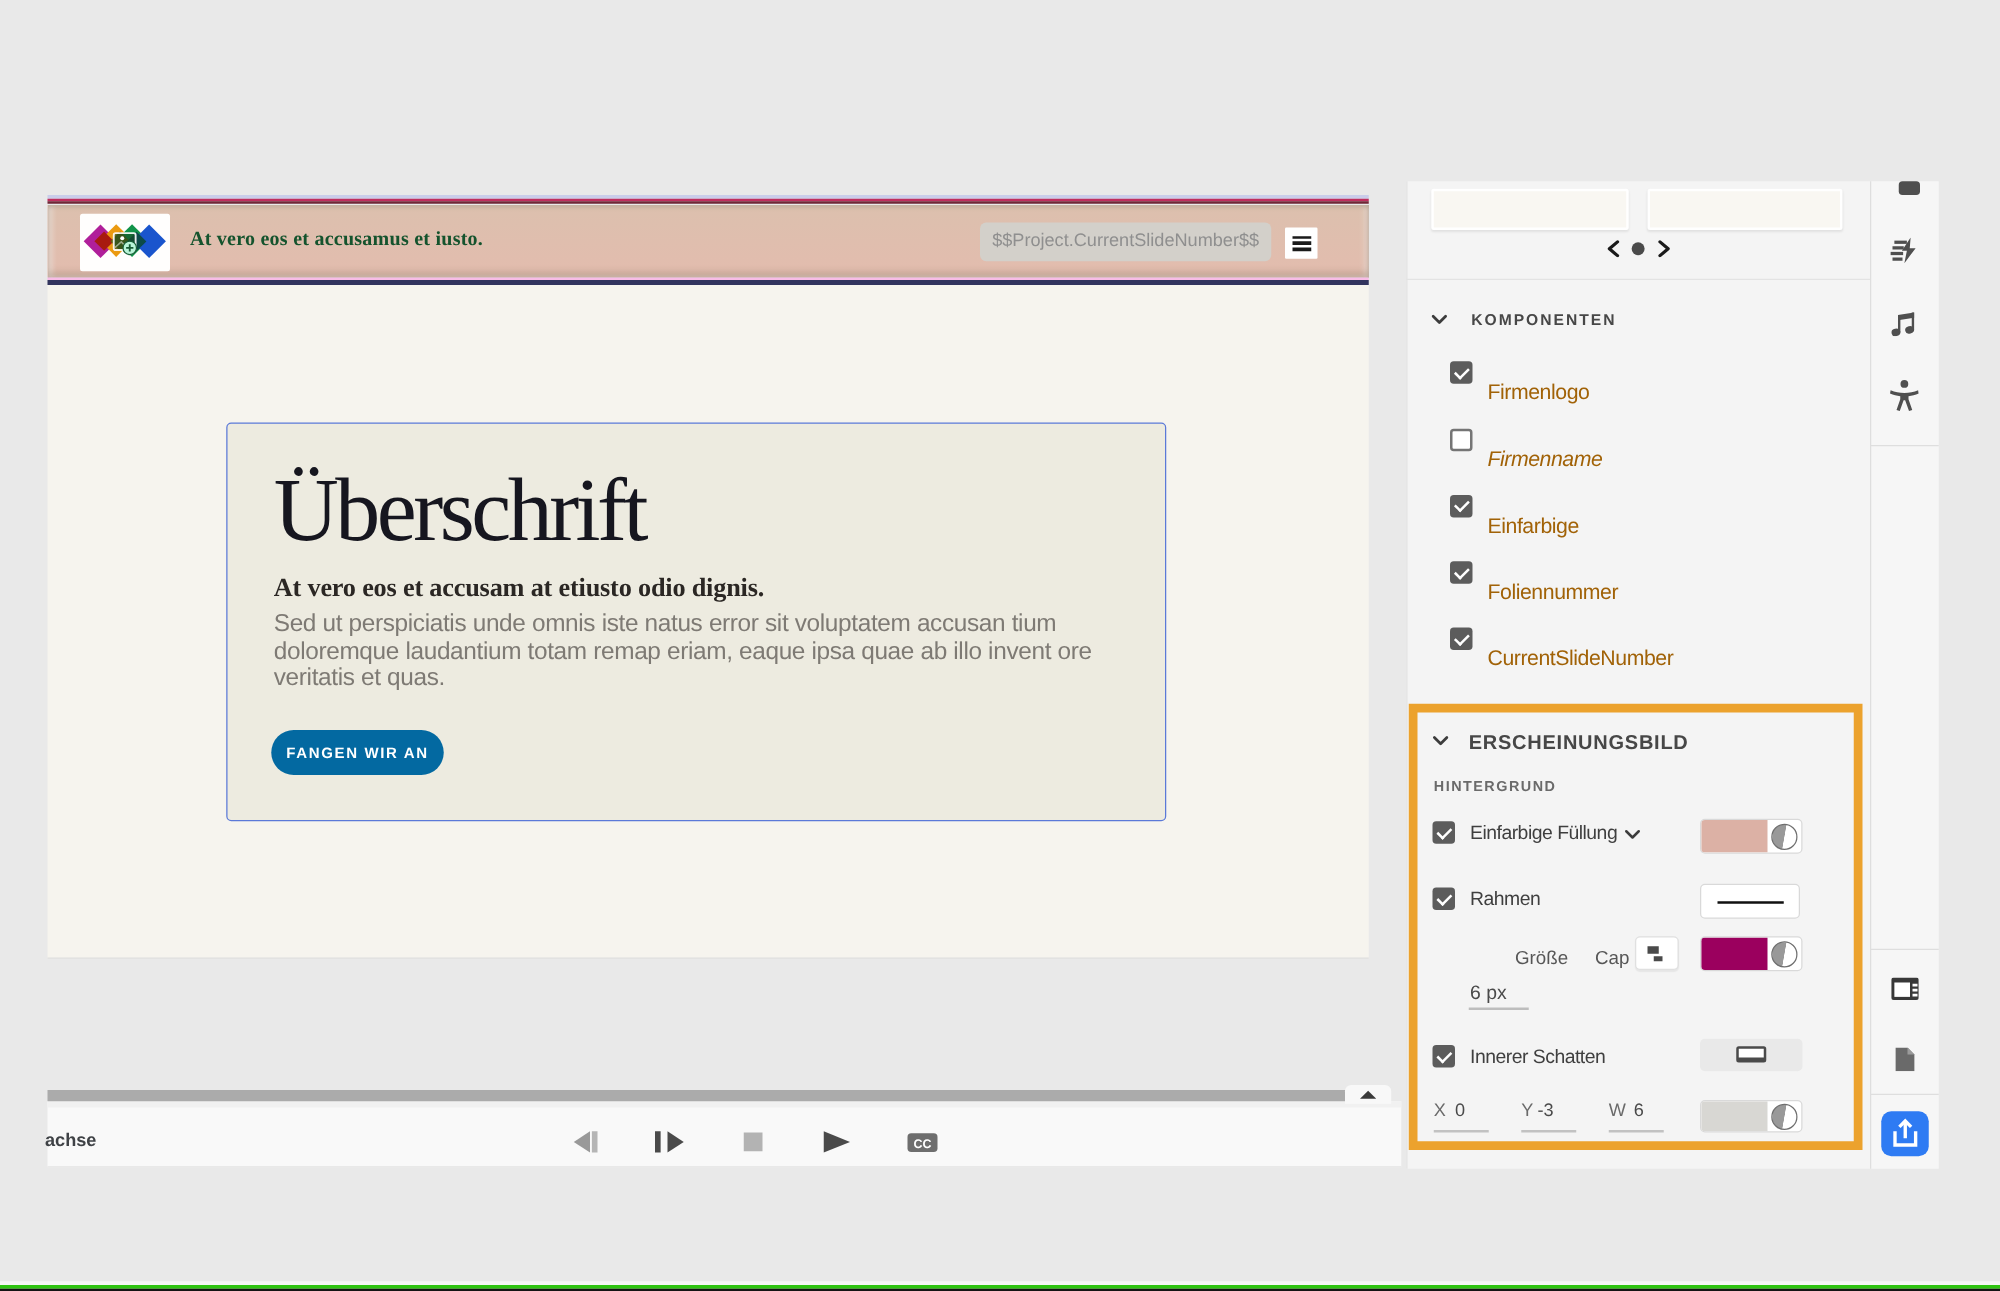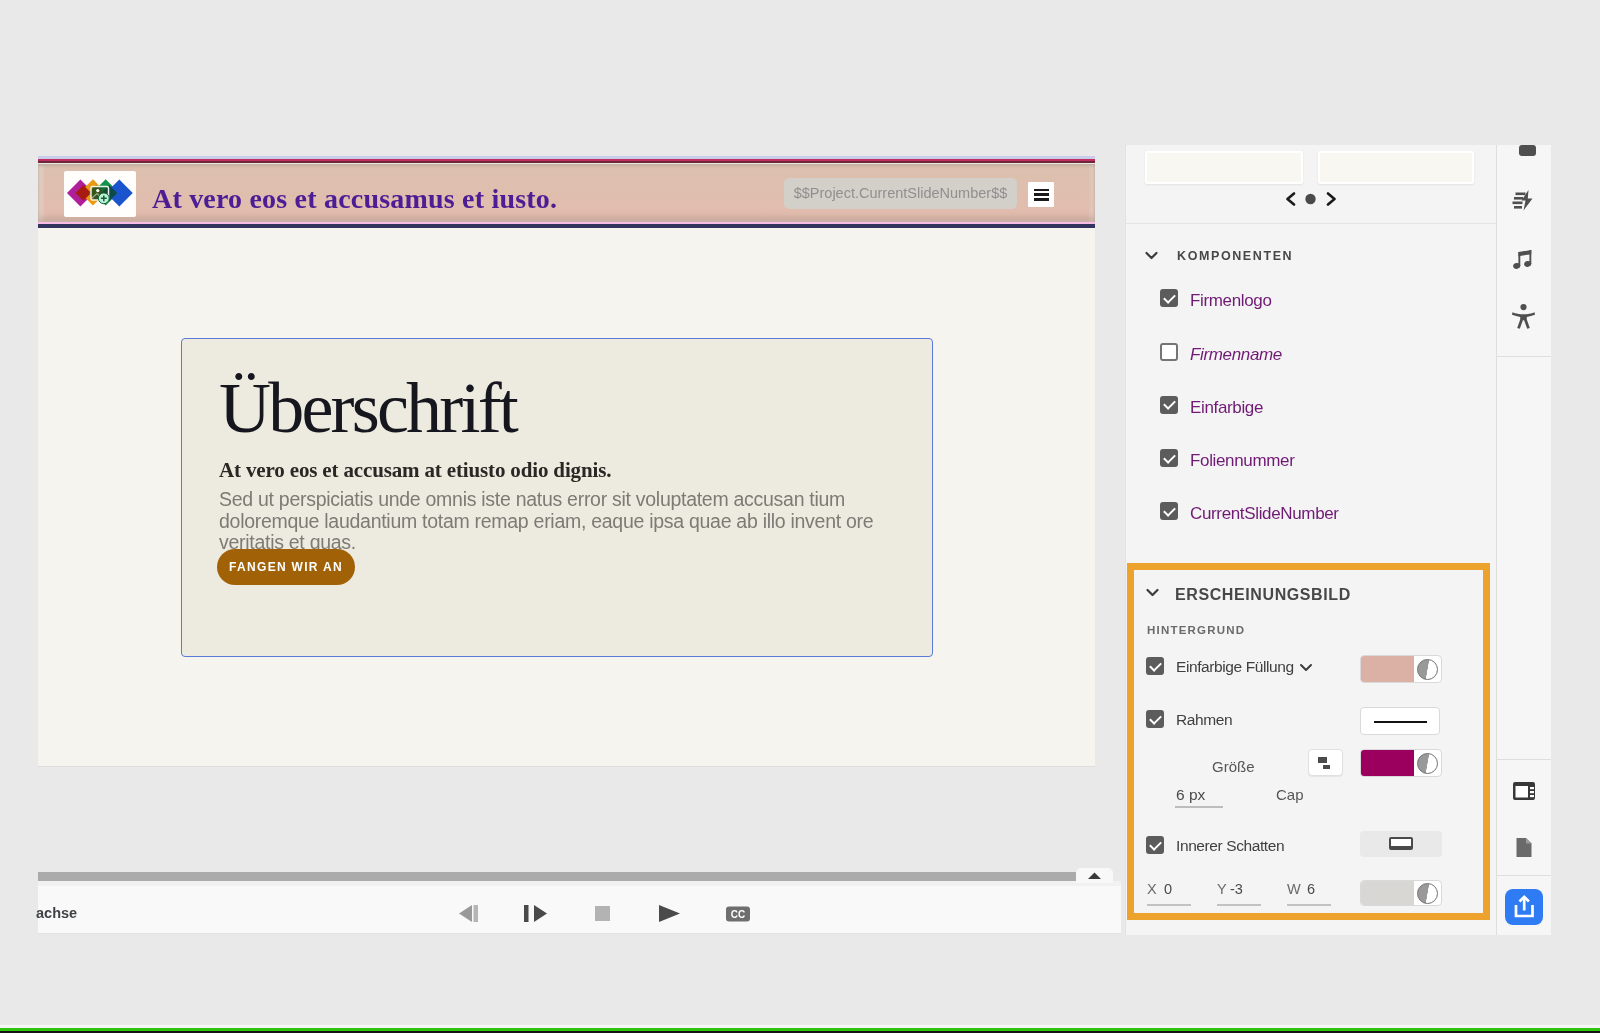--- a/index.html
+++ b/index.html
@@ -5,21 +5,21 @@
   * { margin:0; padding:0; box-sizing:border-box; }
   html,body { width:1600px; height:1033px; overflow:hidden; }
   body { background:#e9e9e9; font-family:"Liberation Sans", sans-serif; position:relative; }
   .abs { position:absolute; }
   .cb-on { width:18px; height:18px; background:#5c5c5c; border-radius:3px; }
   .cb-on:after { content:""; position:absolute; left:4px; top:4.5px; width:9px; height:5px; border-left:2.8px solid #fff; border-bottom:2.8px solid #fff; transform:rotate(-45deg); }
   .cb-off { width:18px; height:18px; background:#fff; border:2.4px solid #757575; border-radius:3px; }
   .swatch { width:82px; height:28px; background:#fff; border:1px solid #d9d9d9; border-radius:4px; overflow:hidden; }
   .sw-color { position:absolute; left:0; top:0; bottom:0; width:53px; }
   .sw-circ { position:absolute; left:56px; top:3px; width:21px; height:21px; border-radius:50%; border:1.5px solid #6f6f6f; background:linear-gradient(100deg, #999 49%, #fff 51%); }
-  .row-label { position:absolute; left:1190px; font-size:17px; letter-spacing:-0.35px; color:#701a75; }
+  .row-label { position:absolute; left:1190px; font-size:17px; letter-spacing:-0.35px; color:#a16207;margin-top:13px; }
 </style>
 </head>
 <body>
 
 <div class="abs" id="slide-lavender" style="left:38px; top:156px; width:1057px; height:3px; background:#cacdea;"></div>
 
 <div class="abs" style="left:38px; top:159px; width:1057px; height:1.8px; background:#bf2e5e;"></div>
 <div class="abs" style="left:38px; top:160.8px; width:1057px; height:2.7px; background:#6f2737;"></div>
 <div class="abs" id="hdr" style="left:38px; top:163.5px; width:1057px; height:58px; background:linear-gradient(#dcc0ae, #e3bcae); box-shadow: inset 0 2px 3px rgba(130,110,85,0.35), inset 0 -4px 6px rgba(110,100,80,0.30), inset 4px 0 4px rgba(255,255,255,0.45), inset -4px 0 4px rgba(255,255,255,0.35);">
 </div>
@@ -39,35 +39,35 @@
   </g>
   <g>
     <rect x="27" y="15.5" width="17.5" height="13.5" rx="1.5" fill="rgba(25,75,35,0.6)" stroke="rgba(255,255,255,0.9)" stroke-width="1.5"></rect>
     <circle cx="33.8" cy="19.6" r="1.6" fill="#fff"></circle>
     <path d="M28 27 L33 22.5 L36.5 26 L39.5 23.5 L43 26.5" stroke="rgba(255,255,255,0.5)" stroke-width="1.2" fill="none"></path>
     <circle cx="39.8" cy="27.3" r="5.4" fill="#b9f4d8" stroke="#185c36" stroke-width="1"></circle>
     <path d="M36.9 27.3 H42.7 M39.8 24.4 V30.2" stroke="#185c36" stroke-width="1.5"></path>
   </g>
 </svg>
 </div>
-<div class="abs" style="left:152px; top:183px; font-family:'Liberation Serif',serif; font-weight:bold; font-size:28px; color:#4c1d95; letter-spacing:0.2px;">At vero eos et accusamus et iusto.</div>
+<div class="abs" style="left:152px; top:183px; font-family:'Liberation Serif',serif; font-weight:bold; font-size:16px; color:#14532d; letter-spacing:0.2px;">At vero eos et accusamus et iusto.</div>
 <div class="abs" style="left:784px; top:178px; width:233px; height:31px; background:#d3d0ca; border-radius:5px; text-align:center; line-height:31px; font-size:14.5px; color:#8f8f8f;">$$Project.CurrentSlideNumber$$</div>
 <div class="abs" style="left:1028px; top:182px; width:26px; height:25px; background:#fff; border-radius:1px;">
   <div style="position:absolute;left:5.5px;top:6.5px;width:15px;height:2.3px;background:#1a1a1a;"></div>
   <div style="position:absolute;left:5.5px;top:11.4px;width:15px;height:2.3px;background:#1a1a1a;"></div>
   <div style="position:absolute;left:5.5px;top:16.3px;width:15px;height:2.3px;background:#1a1a1a;"></div>
 </div>
 
 <div class="abs" style="left:38px; top:227.5px; width:1057px; height:539.5px; background:#f6f4ee; border-bottom:1px solid #ddd;"></div>
 
 <div class="abs" style="left:181px; top:338px; width:752px; height:319px; background:#edebe0; border:1.5px solid #5b79d8; border-radius:4px;"></div>
 <div class="abs" id="h1" style="left:219px; top:375.5px; font-family:'Liberation Serif',serif; font-size:72px; line-height:64px; letter-spacing:-2.8px; color:#16161f;">Überschrift</div>
 <div class="abs" id="sub" style="left:219px; top:458px; font-family:'Liberation Serif',serif; font-weight:bold; font-size:21px; letter-spacing:-0.15px; color:#2b2724;">At vero eos et accusam at etiusto odio dignis.</div>
 <div class="abs" id="para" style="left:219px; top:489px; font-size:19.5px; line-height:21.5px; letter-spacing:-0.28px; color:#7e7a74;">Sed ut perspiciatis unde omnis iste natus error sit voluptatem accusan tium<br>doloremque laudantium totam remap eriam, eaque ipsa quae ab illo invent ore<br>veritatis et quas.</div>
-<div class="abs" id="btn" style="left:217px; top:549px; width:138px; height:35.5px; background:#a16207; border-radius:18px; color:#fff; font-size:12px; font-weight:bold; letter-spacing:1.3px; text-align:center; line-height:36px;">FANGEN WIR AN</div>
+<div class="abs" id="btn" style="left:217px; top:584px; width:138px; height:35.5px; background:#0369a1; border-radius:18px; color:#fff; font-size:12px; font-weight:bold; letter-spacing:1.3px; text-align:center; line-height:36px;">FANGEN WIR AN</div>
 
 <div class="abs" style="left:38px; top:881px; width:1083px; height:53px; background:#f9f9f9; border-bottom:1px solid #e3e3e3;"></div>
 <div class="abs" style="left:38px; top:881px; width:1083px; height:5px; background:#f1f1f1;"></div>
 <div class="abs" style="left:38px; top:872px; width:1038px; height:9px; background:#ababab;"></div>
 <div class="abs" style="left:1076px; top:868px; width:37px; height:15px; background:#f8f8f8; border-radius:5px 5px 0 0;">
   <svg width="37" height="15">
       <path d="M12 11 L18.5 4.5 L25 11 Z" fill="#3a3a3a"></path>
     </svg>
 </div>
 <div class="abs" style="left:36px; top:905px; font-size:14.5px; font-weight:bold; color:#3f4246;">achse</div>
@@ -135,21 +135,21 @@
     <div class="sw-circ"></div>
   </div>
 
 <div class="abs cb-on" style="left:1146px; top:710px;"></div>
 <div class="abs" style="left:1176px; top:711px; font-size:15.5px; letter-spacing:-0.4px; color:#3f3f3f;">Rahmen</div>
 <div class="abs" style="left:1360px; top:707px; width:80px; height:28px; background:#fff; border:1px solid #d9d9d9; border-radius:4px;">
   <div style="position:absolute; left:13px; top:12.5px; width:53px; height:2.5px; background:#111;"></div>
 </div>
 
 <div class="abs" style="left:1176px; top:758px; font-size:15px; color:#565656;margin-left:36px;">Größe</div>
-<div class="abs" style="left:1276px; top:758px; font-size:15px; color:#565656;margin-top:28px;">Cap</div>
+<div class="abs" style="left:1276px; top:758px; font-size:15px; color:#565656;">Cap</div>
 <div class="abs" style="left:1308px; top:749px; width:35px; height:27px; background:#fff; border:1px solid #e0e0e0; border-radius:4px; box-shadow:0 1px 1px rgba(0,0,0,0.06);">
   <div style="position:absolute;left:9px;top:6.5px;width:9px;height:6px;background:#4a4a4a;"></div>
   <div style="position:absolute;left:13.5px;top:14.5px;width:7px;height:4.5px;background:#4a4a4a;"></div>
 </div>
 <div class="abs swatch" style="left:1360px; top:749px;">
     <div class="sw-color" style="background:#9b005e;"></div>
     <div class="sw-circ"></div>
   </div>
 
 <div class="abs" style="left:1176px; top:786px; font-size:15.5px; color:#4a4a4a;">6 px</div>

